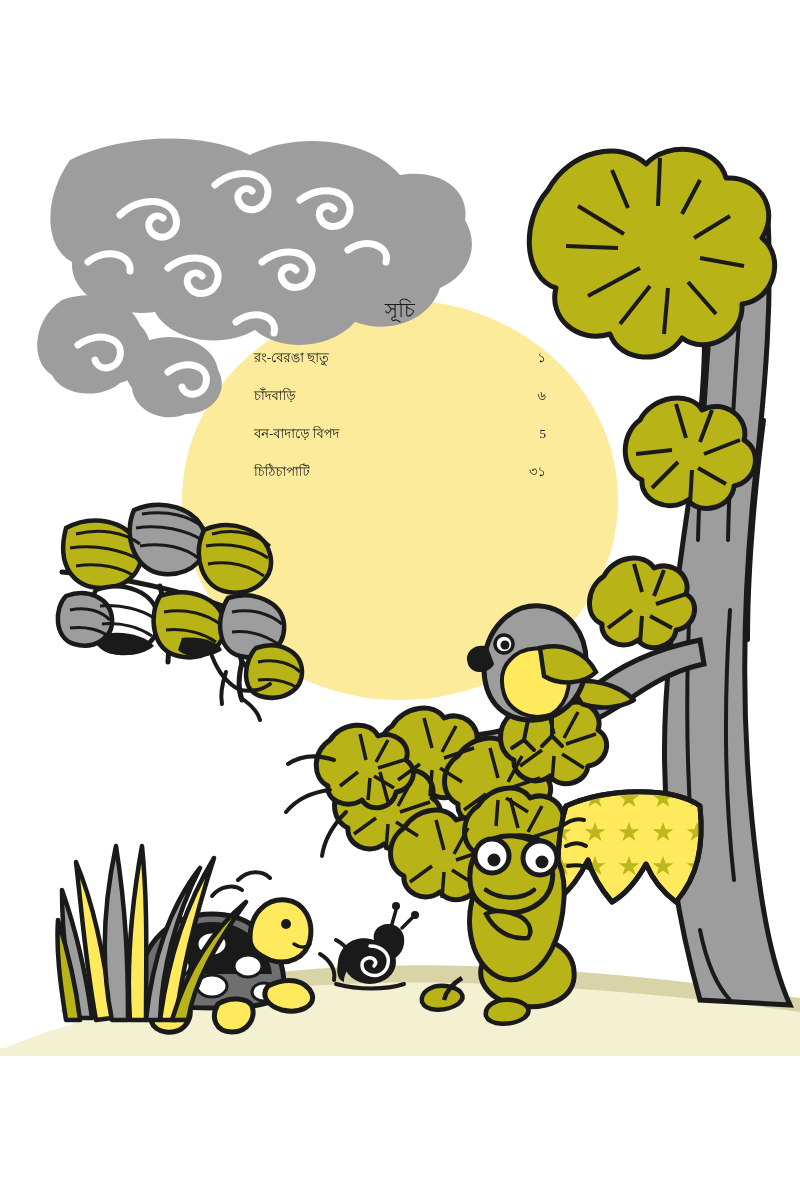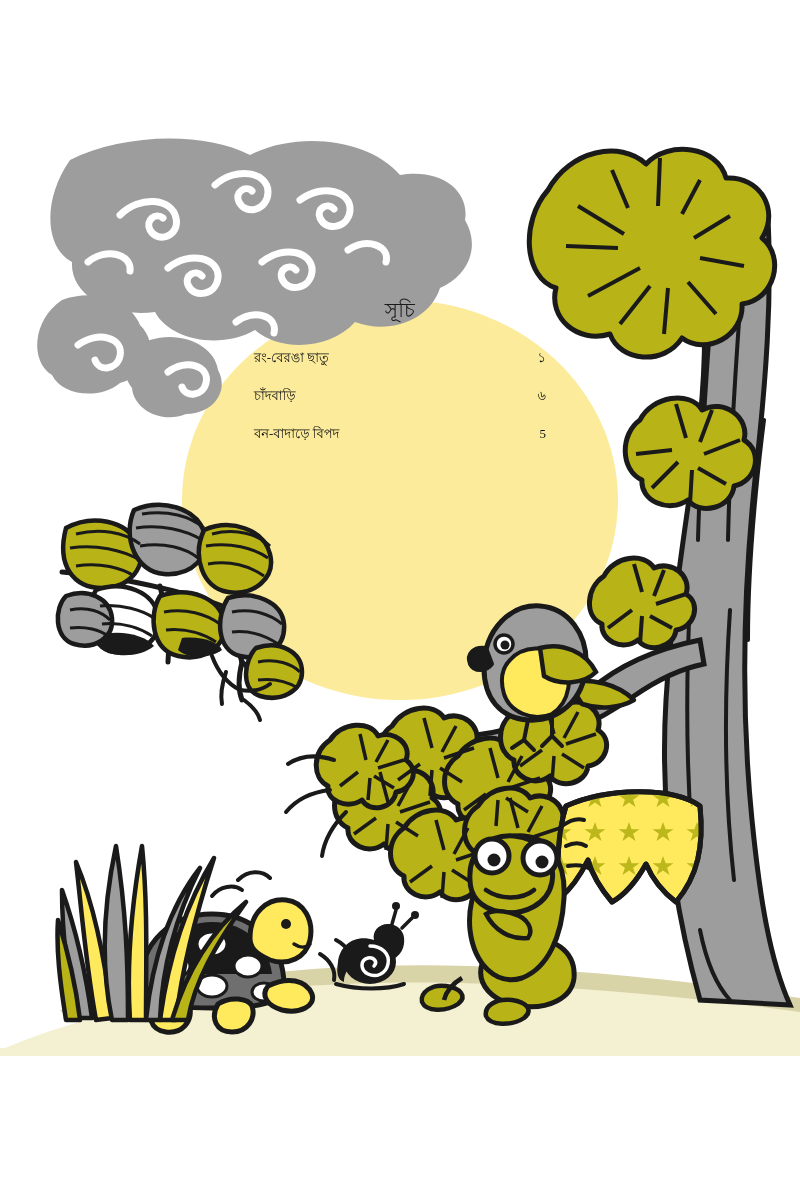--- a/index.html
+++ b/index.html
@@ -432,16 +432,20 @@
         <span class="toc-page">১</span>
       </li>
       <li class="toc-row">
         <span class="toc-label">চাঁদবাড়ি</span>
         <span class="toc-page">৬</span>
       </li>
       <li class="toc-row">
         <span class="toc-label">বন-বাদাড়ে বিপদ</span>
         <span class="toc-page">5</span>
       </li>
+      <li class="toc-row">
+        <span class="toc-label">চিঠিচাপাটি</span>
+        <span class="toc-page">৩১</span>
+      </li>
     </ul>
   </div>
 
 </div>
 
 </body></html>

